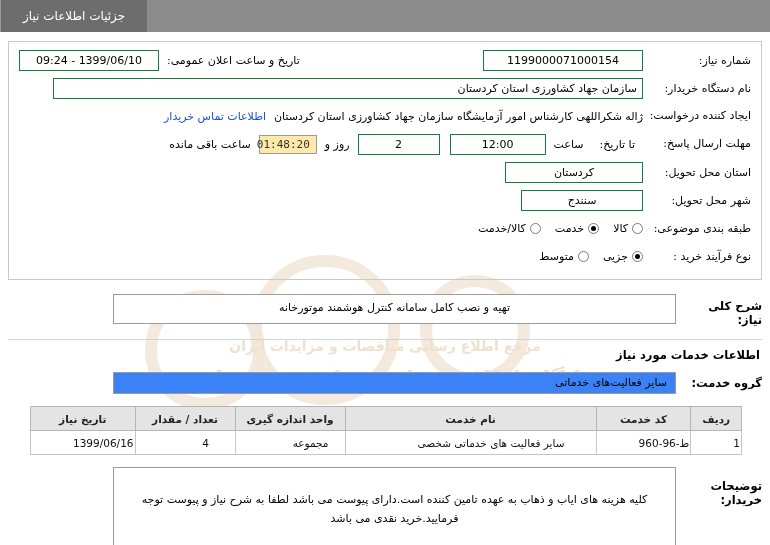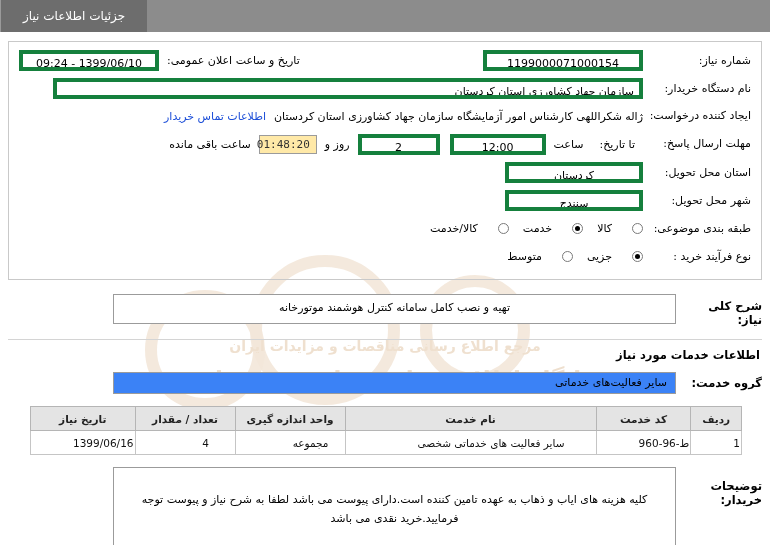--- a/index.html
+++ b/index.html
@@ -80,21 +80,21 @@
   }
   .lbl {
     text-align: right;
     font-size: 11px;
     color: #000;
     padding-left: 6px;
     white-space: nowrap;
   }
   .lbl-w { width: 108px; }
   .inp {
-    border: 4px solid #15803d;
+    border: 1px solid #15803d;
     background: #fff;
     height: 21px;
     line-height: 19px;
     padding: 0 5px;
     font-size: 11px;
     text-align: center;
     color: #000;
     overflow: hidden;
     white-space: nowrap;
   }
@@ -121,21 +121,21 @@
     background: #ffe9a8;
     color: #333;
     height: 19px;
     line-height: 17px;
     padding: 0 6px;
     font-size: 11px;
     text-align: center;
     font-family: "DejaVu Sans Mono", monospace;
   }
   .radio-group { display: flex; align-items: center; gap: 14px; }
-  .radio-item { display: flex; align-items: center; gap: 20px; font-size: 11px; }
+  .radio-item { display: flex; align-items: center; gap: 4px; font-size: 11px; }
   .radio {
     width: 11px; height: 11px;
     border: 1px solid #7a7a7a;
     border-radius: 50%;
     background: #fff;
     display: inline-block;
     position: relative;
   }
   .radio.on::after {
     content: "";
@@ -314,21 +314,21 @@
       <div class="sub-lbl">ساعت باقی مانده</div>
     </div>
 
     <div class="row">
       <div class="lbl lbl-w">استان محل تحویل:</div>
       <div class="inp" style="width:138px">کردستان</div>
     </div>
 
     <div class="row">
       <div class="lbl lbl-w">شهر محل تحویل:</div>
-      <div class="inp" style="width:138px">سنندج</div>
+      <div class="inp" style="width:122px">سنندج</div>
     </div>
 
     <div class="row">
       <div class="lbl lbl-w">طبقه بندی موضوعی:</div>
       <div class="radio-group">
         <label class="radio-item">
           <span class="radio"></span>
           <span>کالا</span>
         </label>
         <label class="radio-item">

